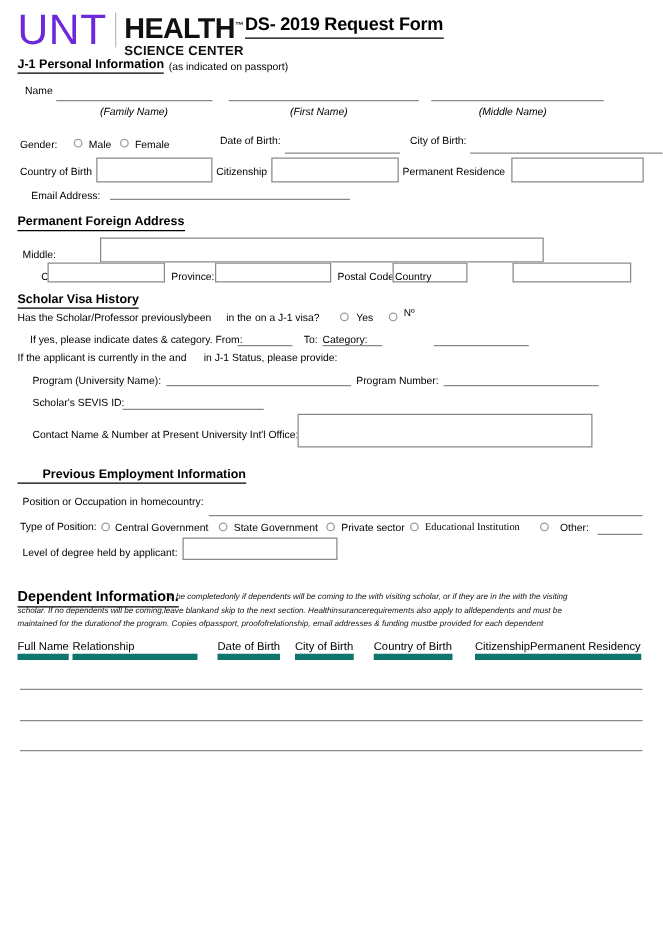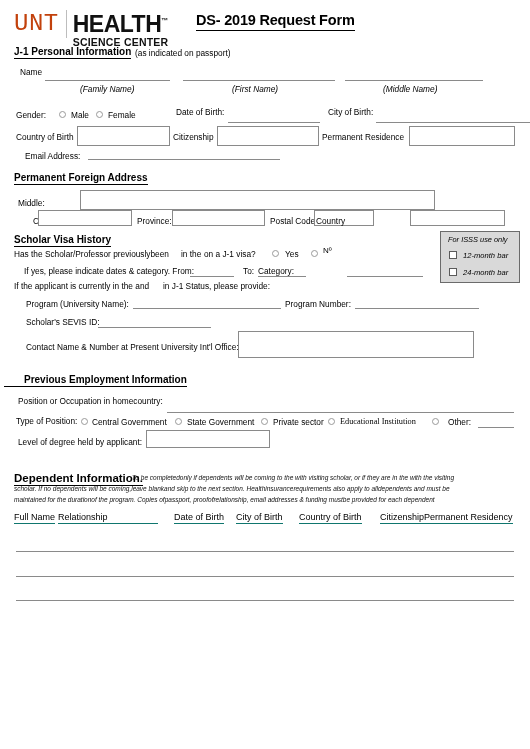--- a/index.html
+++ b/index.html
@@ -25,25 +25,25 @@
   
   .header {
     position: absolute;
     left: 14px;
     top: 9px;
     height: 34px;
     display: flex;
     align-items: flex-start;
   }
   .logo-unt {
-    font-family: Liberation Mono, monospace;
-    font-size: 24px;
+    font-family: Liberation Sans, sans-serif;
+    font-size: 34px;
     line-height: 30px;
     letter-spacing: 0.5px;
-    color: #c2410c;
+    color: #6d28d9;
     font-weight: 400;
   }
   .logo-div {
     width: 1px;
     height: 28px;
     background: #bdbdbd;
     margin: 1px 6px 0 7px;
   }
   .logo-health-wrap {
     display: flex;
@@ -180,21 +180,21 @@
     font-size: 6.5px;
     font-style: italic;
     line-height: 8px;
     white-space: nowrap;
     color: #111;
   }
   .dep-col {
     position: absolute;
     font-size: 9px;
     line-height: 11px;
-    border-bottom: 1px solid #0f766e;
+    border-bottom: 5px solid #0f766e;
     padding-bottom: 0px;
     white-space: nowrap;
     text-align: center;
   }
 </style>
 </head>
 <body>
 
 <div class="page">
 
@@ -272,40 +272,33 @@
   <div class="lbl" style="left:24px; top:266px;">If yes, please indicate dates &amp; category. From:</div>
   <div class="rule" style="left:190px; top:276px; width:44px;"></div>
   <div class="lbl" style="left:243px; top:266px;">To:</div>
   <div class="lbl" style="left:258px; top:266px;">Category:</div>
   <div class="rule" style="left:258px; top:276px; width:48px;"></div>
   <div class="rule" style="left:347px; top:276px; width:76px;"></div>
 
   <div class="lbl" style="left:14px; top:281px;">If the applicant is currently in the and</div>
   <div class="lbl" style="left:163px; top:281px;">in J-1 Status, please provide:</div>
 
-  <div class="isss-panel">
-    <div class="isss-title">For  ISSS use only</div>
-    <div class="chk" style="left:8px; top:19px;"></div>
-    <div class="isss-row-lbl" style="left:22px; top:19px;">12-month bar</div>
-    <div class="chk" style="left:8px; top:36px;"></div>
-    <div class="isss-row-lbl" style="left:22px; top:36px;">24-month bar</div>
-  </div>
 
   <div class="lbl" style="left:26px; top:299px;">Program (University Name):</div>
   <div class="rule" style="left:133px; top:308px; width:148px;"></div>
   <div class="lbl" style="left:285px; top:299px;">Program Number:</div>
   <div class="rule" style="left:355px; top:308px; width:124px;"></div>
 
   <div class="lbl" style="left:26px; top:317px;">Scholar's SEVIS ID:</div>
   <div class="rule" style="left:98px; top:327px; width:113px;"></div>
 
   <div class="lbl" style="left:26px; top:342px;">Contact Name &amp; Number at Present University Int'l Office:</div>
   <div class="box" style="left:238px; top:331px; width:236px; height:27px;"></div>
 
-  <div class="sec-head" style="left:4px; top:374px;padding-left:20px;">Previous Employment Information</div>
+  <div class="sec-head" style="left:14px; top:374px;padding-left:20px;">Previous Employment Information</div>
 
   <div class="lbl" style="left:18px; top:396px;">Position or Occupation in homecountry:</div>
   <div class="rule" style="left:167px; top:412px; width:347px;"></div>
 
   <div class="lbl" style="left:16px; top:416px;">Type of Position:</div>
   <div class="radio" style="left:81px; top:418px;"></div>
   <div class="lbl" style="left:92px; top:417px;">Central Government</div>
   <div class="radio" style="left:175px; top:418px;"></div>
   <div class="lbl" style="left:187px; top:417px;">State Government</div>
   <div class="radio" style="left:261px; top:418px;"></div>

